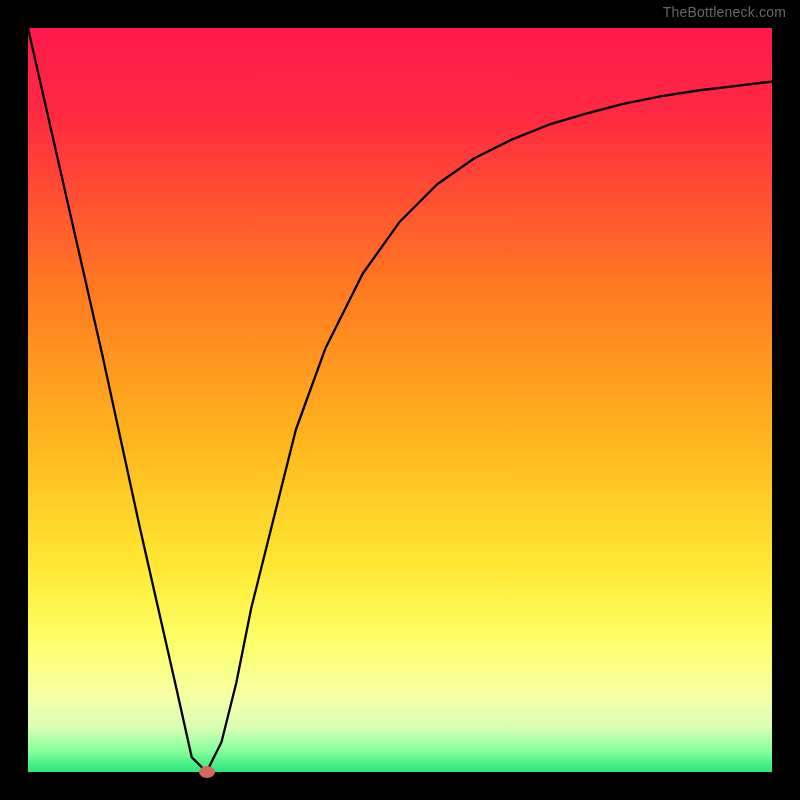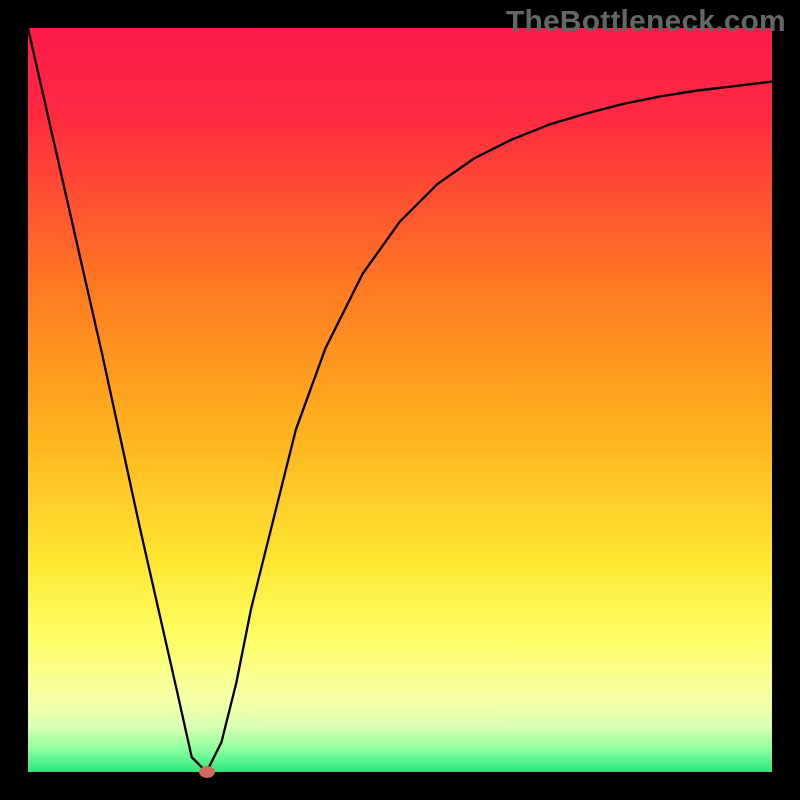--- a/index.html
+++ b/index.html
@@ -15,22 +15,22 @@
     position: relative;
     width: 800px;
     height: 800px;
     background: #000;
   }
   .watermark {
     position: absolute;
     top: 4px;
     right: 14px;
     color: #666;
-    font-size: 30px;
-    font-weight: 700;
+    font-size: 14px;
+    font-weight: 400;
     letter-spacing: 0.2px;
     z-index: 10;
     text-align: right;
   }
   .plot-area {
     position: absolute;
     left: 28px;
     top: 28px;
     width: 744px;
     height: 744px;

